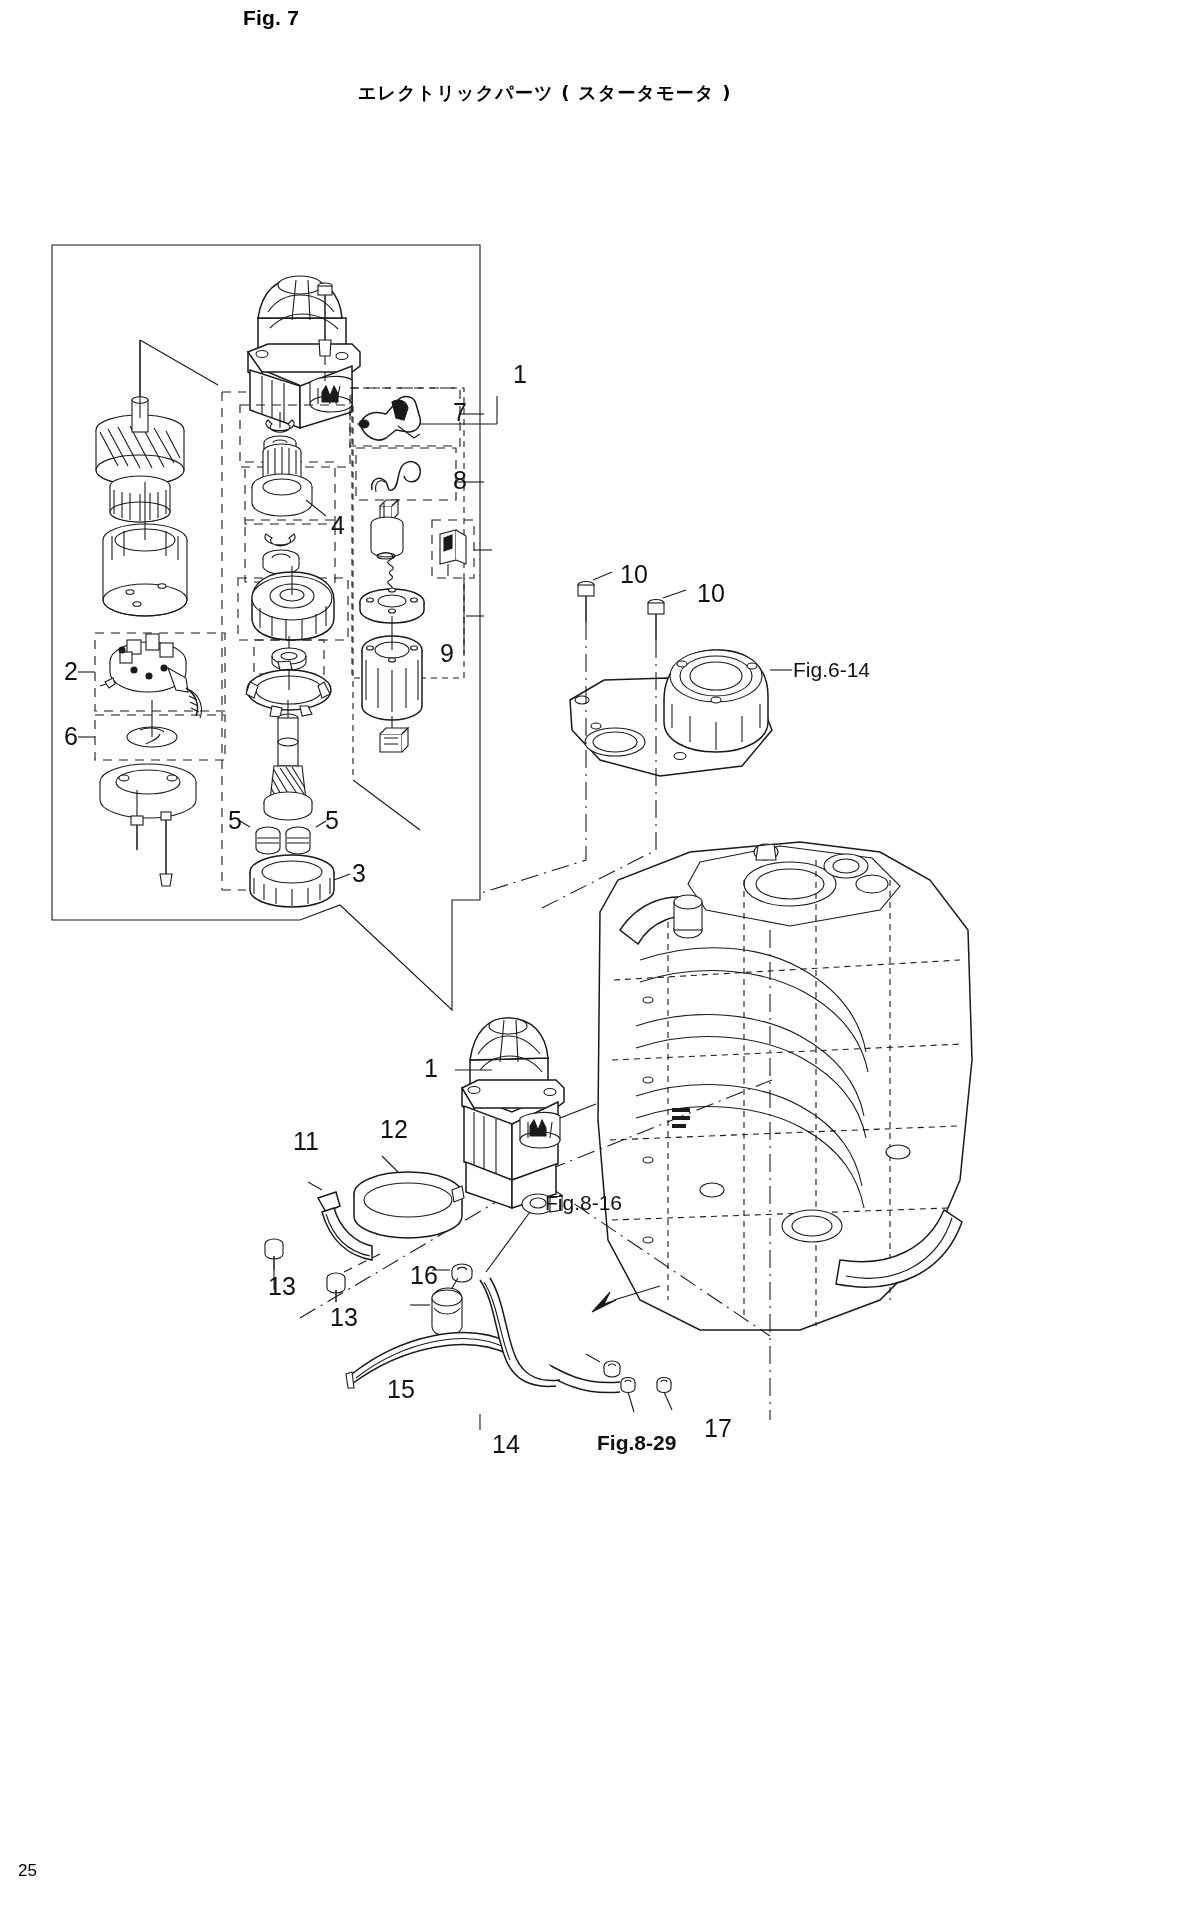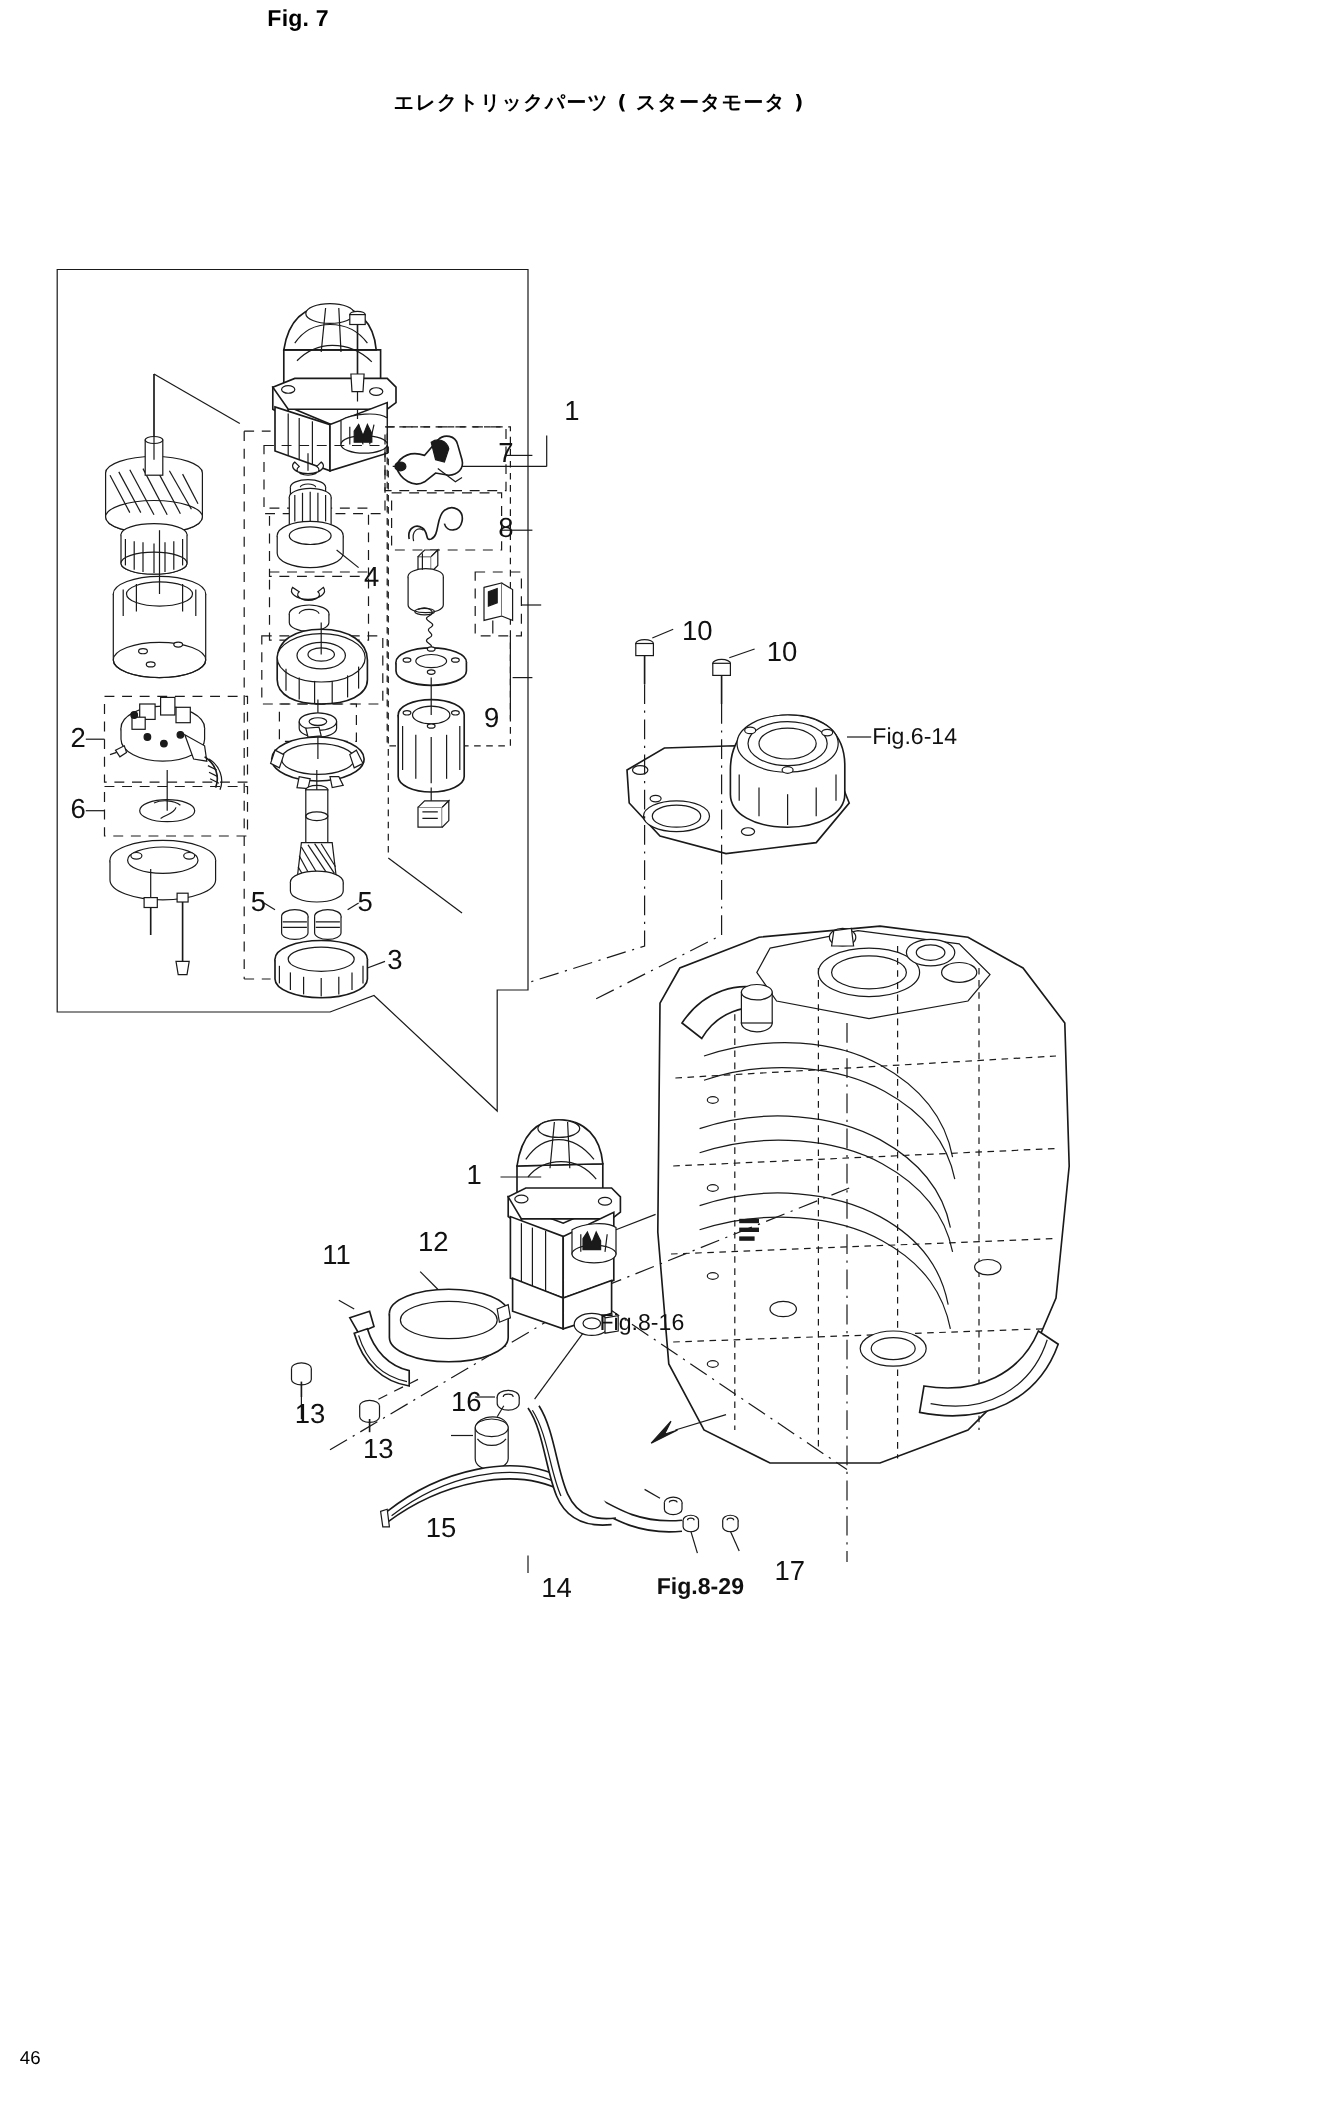--- a/index.html
+++ b/index.html
@@ -656,15 +656,15 @@
   <div class="lbl" style="left:330px;top:1305px;">13</div>
   <div class="lbl" style="left:410px;top:1263px;">16</div>
   <div class="lbl" style="left:387px;top:1365px;margin-top:12px;">15</div>
   <div class="lbl" style="left:492px;top:1432px;">14</div>
   <div class="lbl" style="left:704px;top:1403px;margin-top:13px;">17</div>
 
   <div class="lbl fig" style="left:793px;top:659px;">Fig.6-14</div>
   <div class="lbl fig" style="left:529px;top:1192px;margin-left:16px;">Fig.8-16</div>
   <div class="lbl fig" style="left:597px;top:1432px;font-weight:bold;">Fig.8-29</div>
 
-  <div class="page-num">46</div>
+  <div class="page-num">25</div>
 
 </div>
 
 </body></html>

